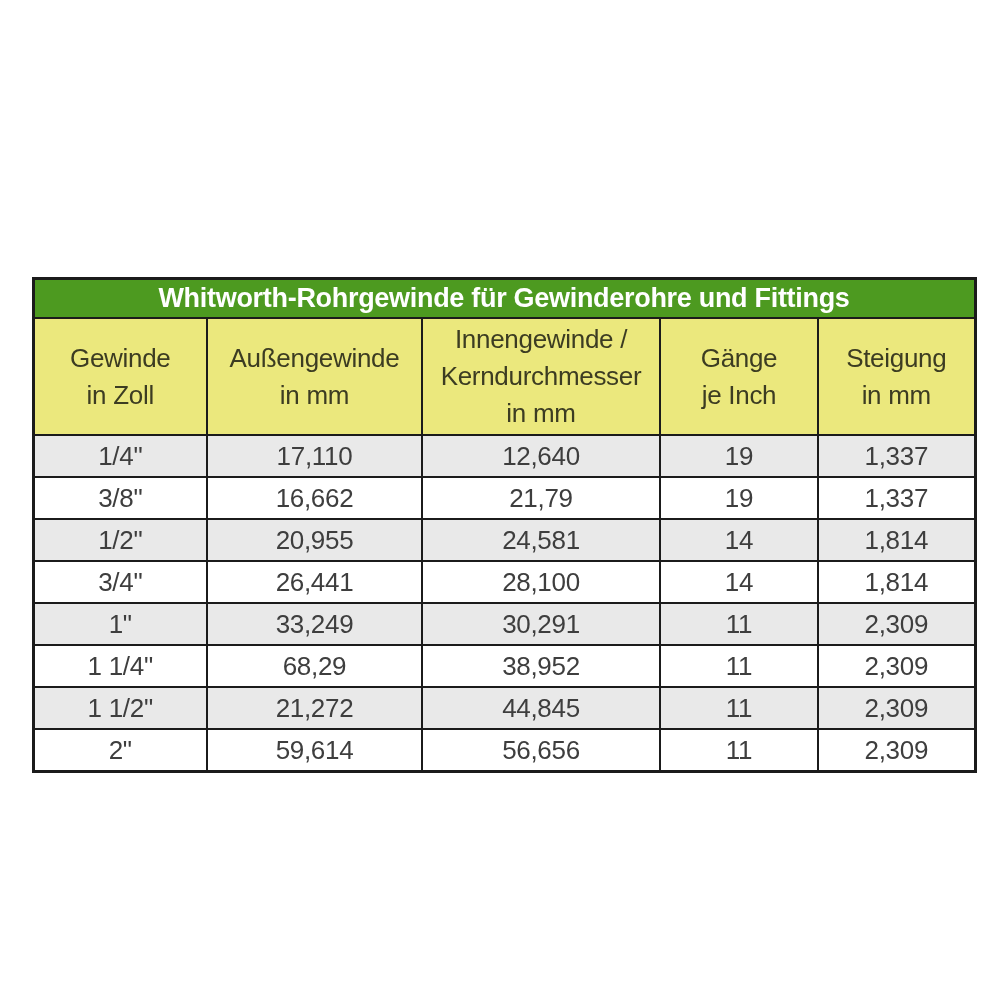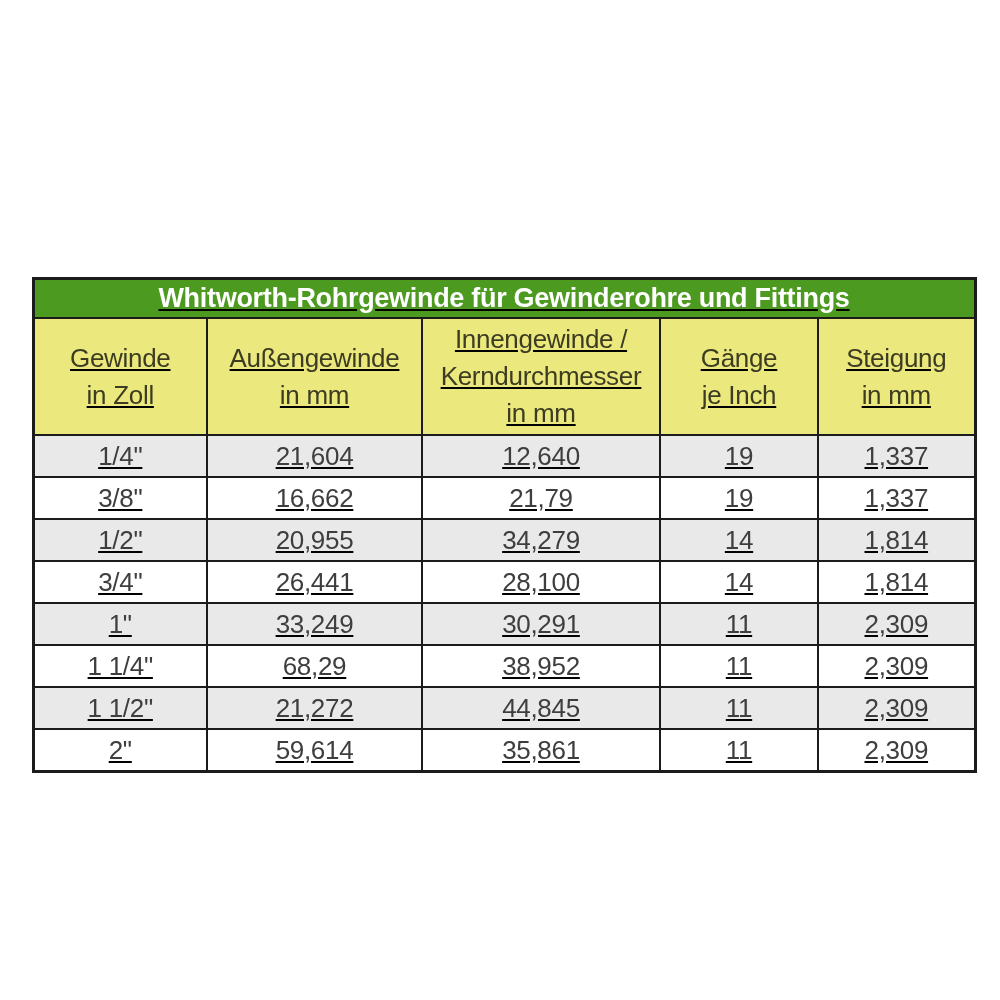--- a/index.html
+++ b/index.html
@@ -17,21 +17,20 @@
     margin: 0;
     padding: 0;
     background: var(--page-bg);
     width: 1000px;
     height: 1000px;
     font-family: "Liberation Sans", sans-serif;
   }
   .table-wrap {
     width: 937px;
     margin: 277px auto 0 auto;
-    text-decoration: underline;
   }
   table.whitworth {
     width: 100%;
     border-collapse: collapse;
     table-layout: fixed;
     border: 3px solid var(--border);
   }
   table.whitworth th,
   table.whitworth td {
     border: 2px solid var(--border);
@@ -103,36 +102,36 @@
         </th>
         <th class="header-cell">
           <span class="header-line">Steigung</span>
           <span class="header-line">in mm</span>
         </th>
       </tr>
     </thead>
     <tbody>
       <tr class="row-alt">
         <td class="data-cell">1/4"</td>
-        <td class="data-cell">21,604</td>
+        <td class="data-cell">17,110</td>
         <td class="data-cell">12,640</td>
         <td class="data-cell">19</td>
         <td class="data-cell">1,337</td>
       </tr>
       <tr>
         <td class="data-cell">3/8"</td>
         <td class="data-cell">16,662</td>
         <td class="data-cell">21,79</td>
         <td class="data-cell">19</td>
         <td class="data-cell">1,337</td>
       </tr>
       <tr class="row-alt">
         <td class="data-cell">1/2"</td>
         <td class="data-cell">20,955</td>
-        <td class="data-cell">34,279</td>
+        <td class="data-cell">24,581</td>
         <td class="data-cell">14</td>
         <td class="data-cell">1,814</td>
       </tr>
       <tr>
         <td class="data-cell">3/4"</td>
         <td class="data-cell">26,441</td>
         <td class="data-cell">28,100</td>
         <td class="data-cell">14</td>
         <td class="data-cell">1,814</td>
       </tr>
@@ -153,19 +152,19 @@
       <tr class="row-alt">
         <td class="data-cell">1 1/2"</td>
         <td class="data-cell">21,272</td>
         <td class="data-cell">44,845</td>
         <td class="data-cell">11</td>
         <td class="data-cell">2,309</td>
       </tr>
       <tr>
         <td class="data-cell">2"</td>
         <td class="data-cell">59,614</td>
-        <td class="data-cell">35,861</td>
+        <td class="data-cell">56,656</td>
         <td class="data-cell">11</td>
         <td class="data-cell">2,309</td>
       </tr>
     </tbody>
   </table>
 </div>
 
 </body></html>

